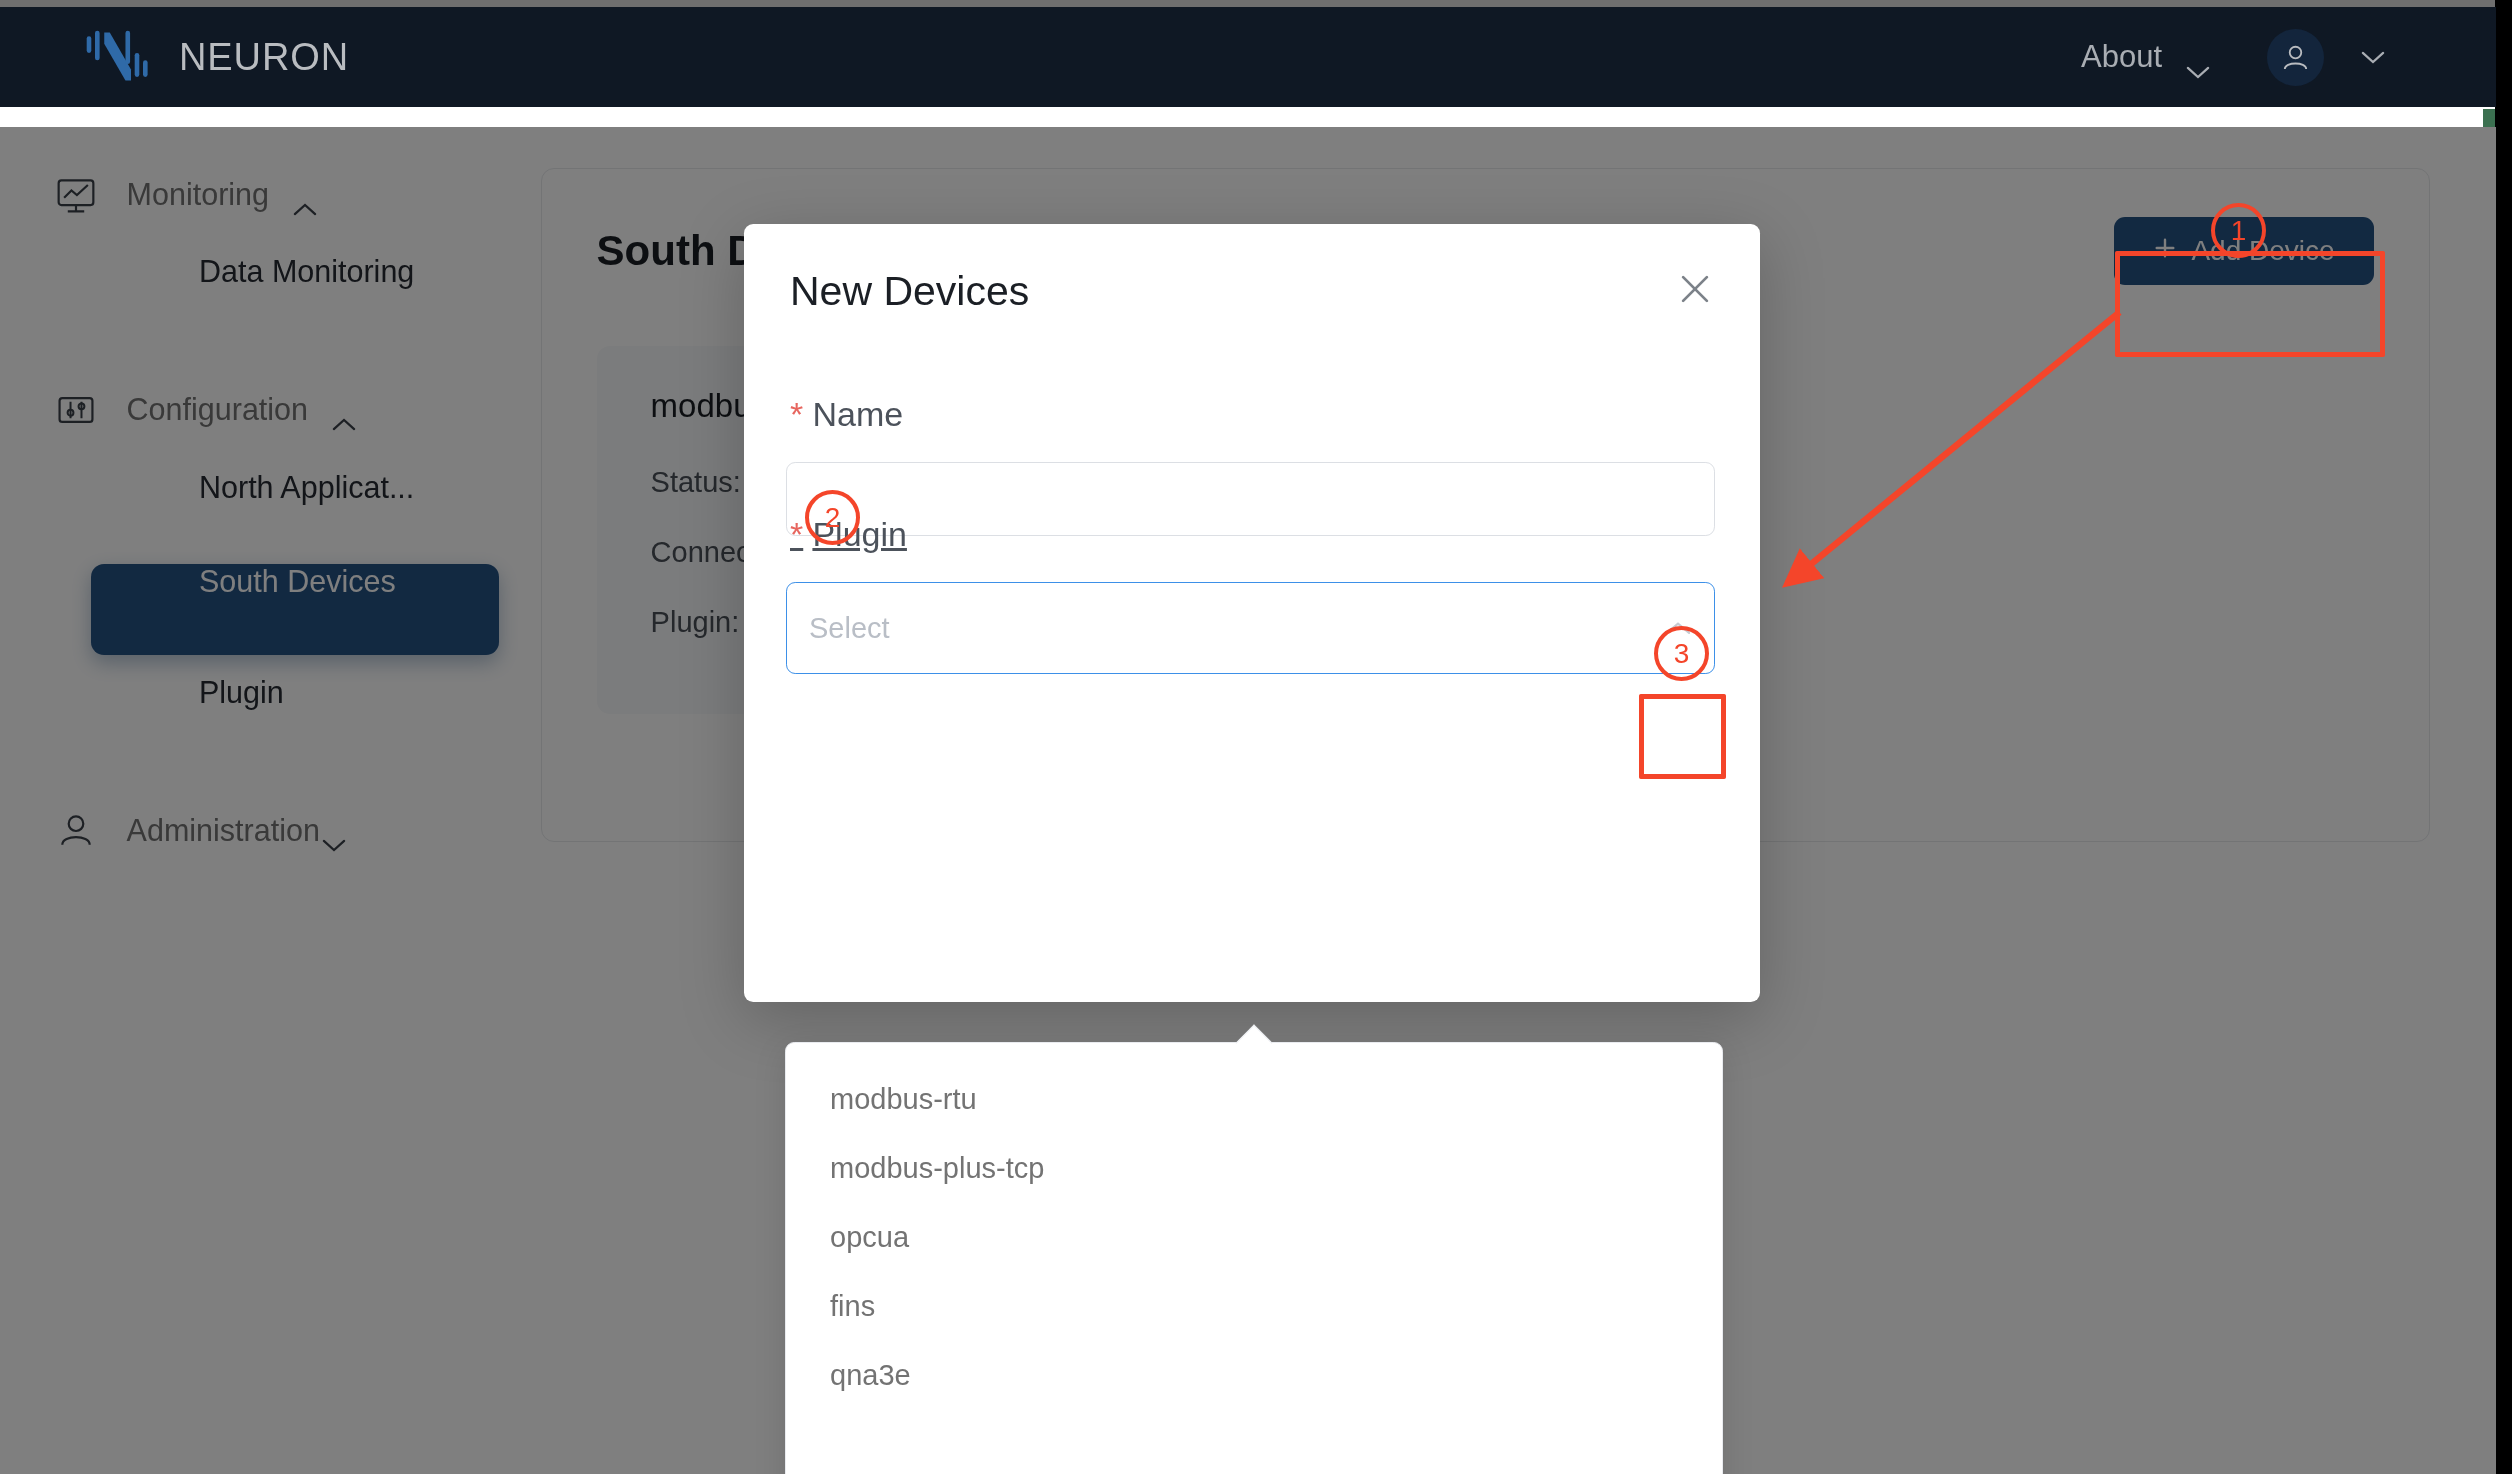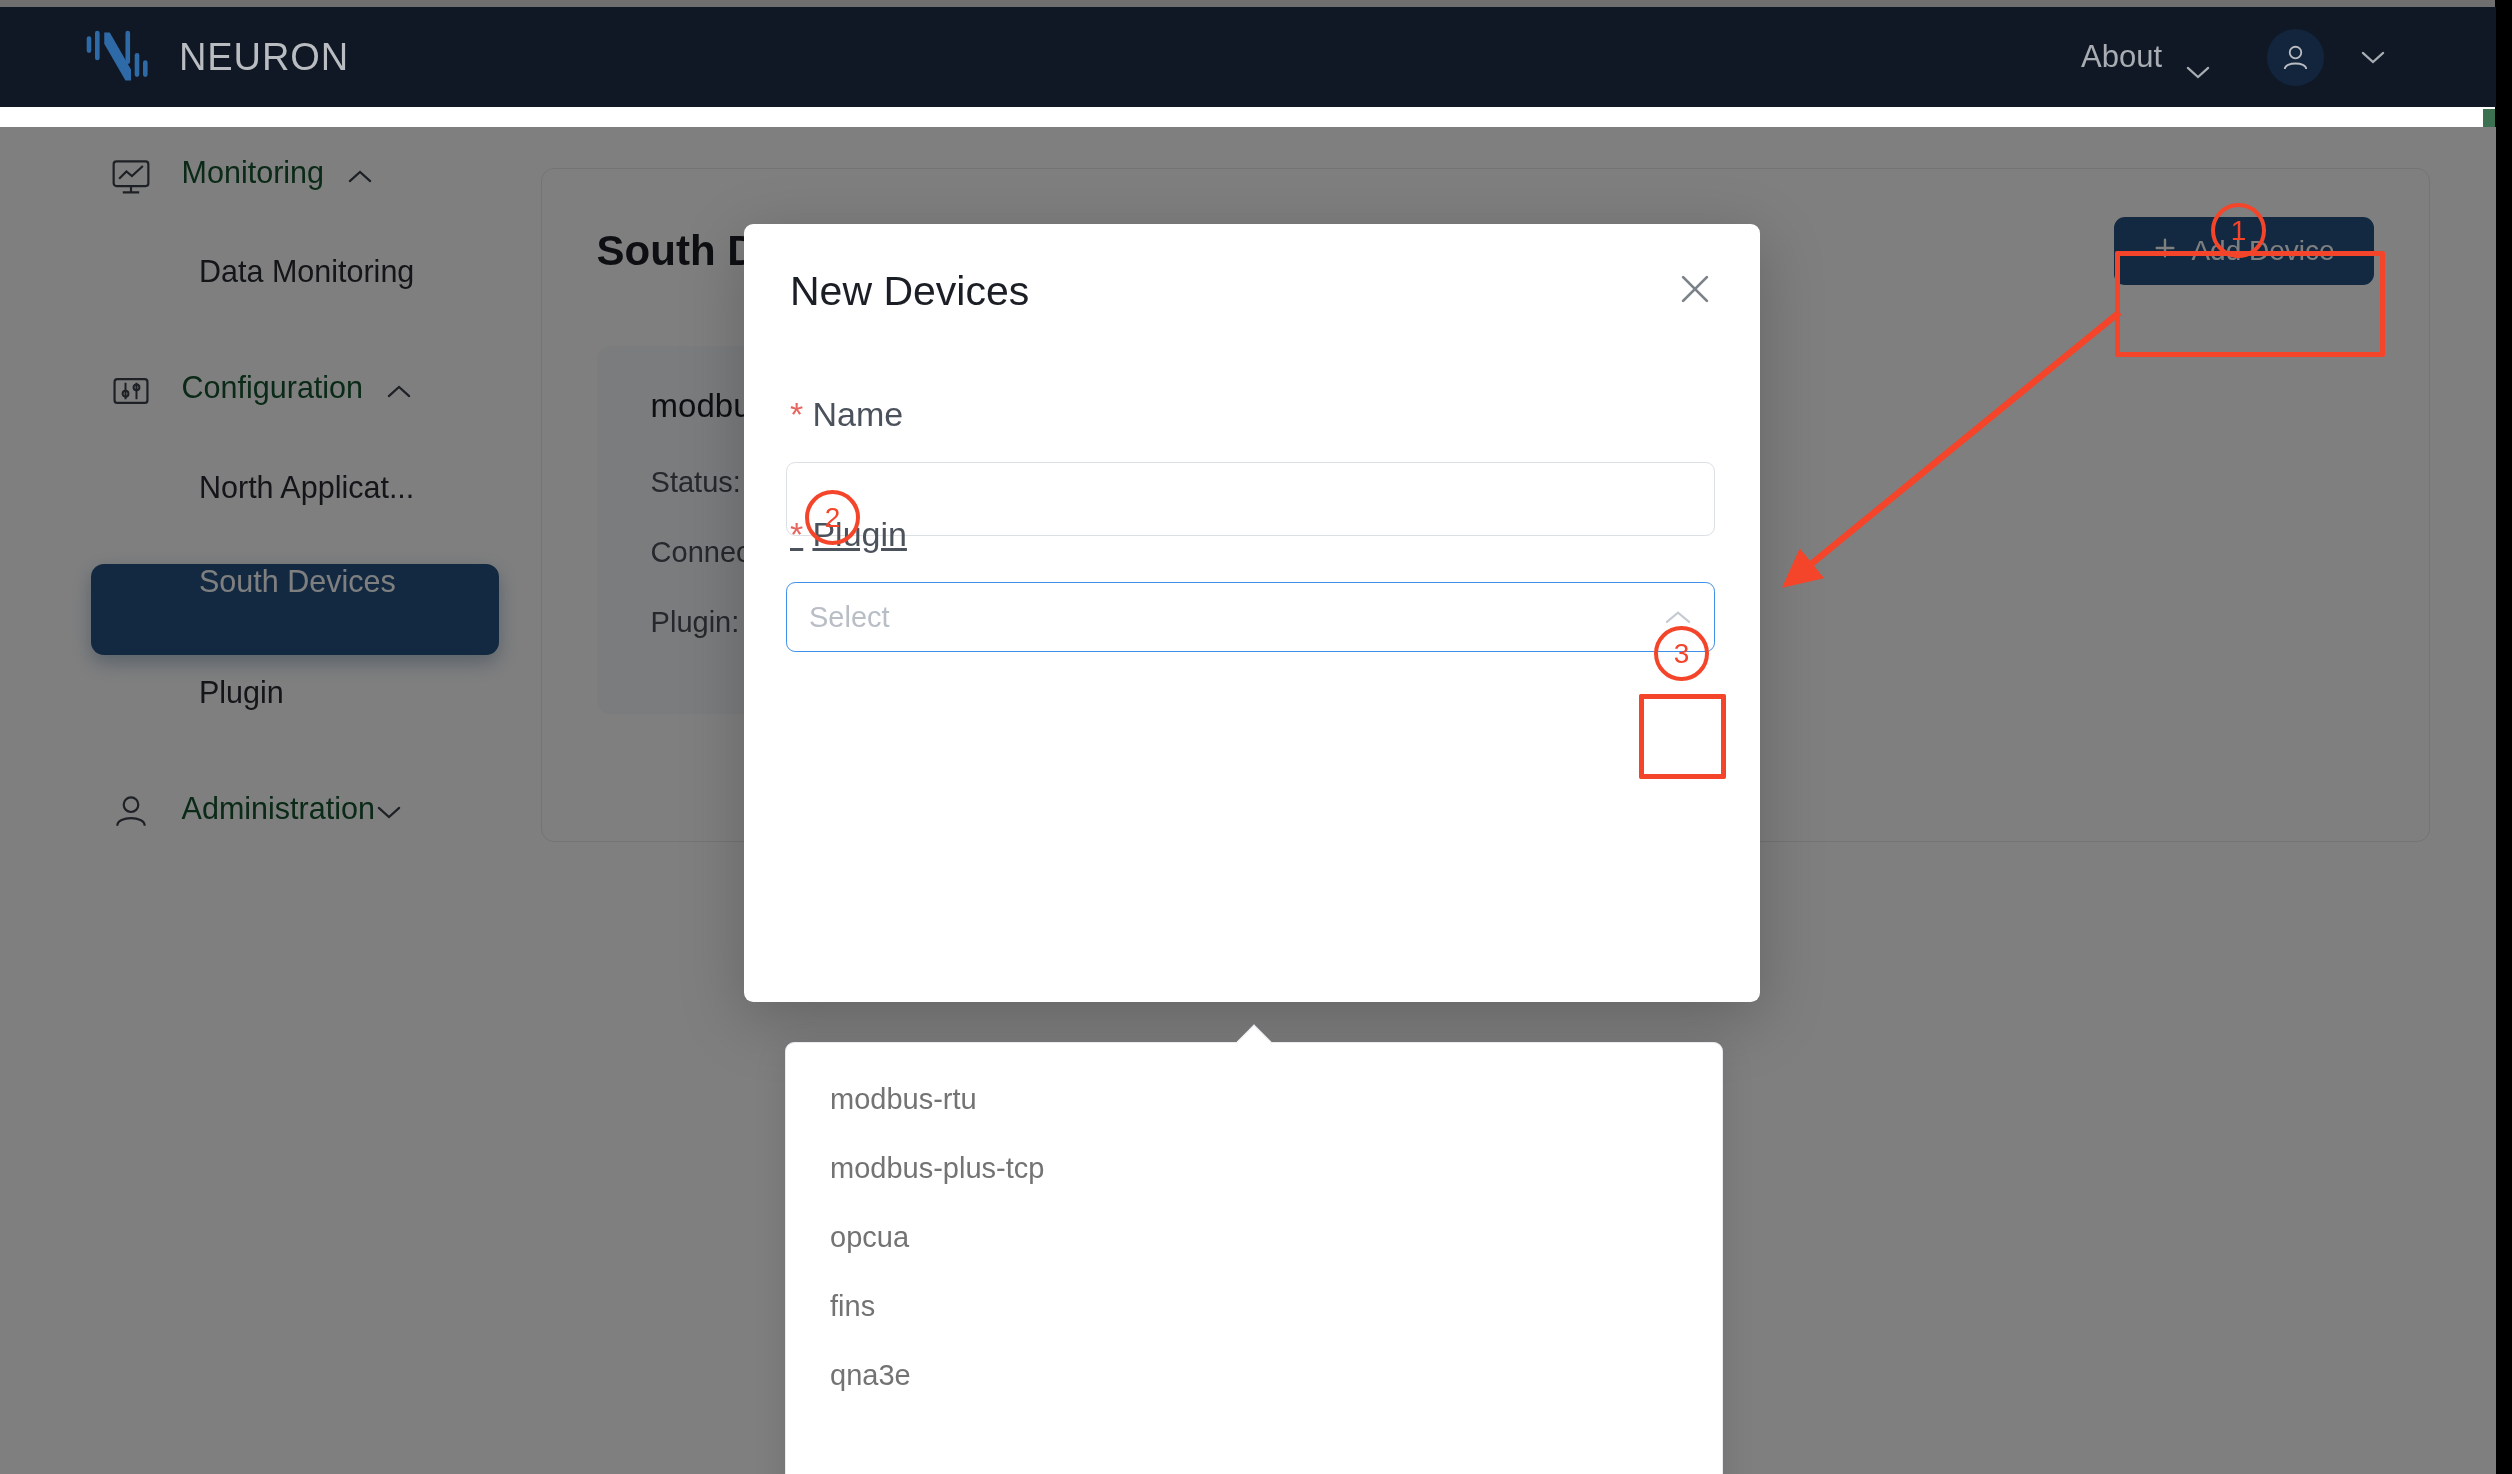--- a/index.html
+++ b/index.html
@@ -75,23 +75,23 @@
     z-index: 40;
   }
 
   
   .sidebar {
     position: absolute; left: 0; top: 0; width: 536px; height: 1347px;
     background: #ffffff;
     padding-top: 28px;
   }
   .nav-group {
-    display: flex; align-items: flex-start;
-    height: 79px; padding-left: 110px;
-    color: #14532d; font-size: 30.5px;
+    display: flex; align-items: center;
+    height: 79px; padding-left: 55px;
+    color: #737373; font-size: 30.5px;
     cursor: pointer;
   }
   .nav-group .nicon { width: 42px; height: 42px; margin-right: 29.6px; flex: none; }
   .nav-group .caret { margin-left: 24px; width: 24px; height: 13px; }
   .nav-sub {
     height: 74px;
     display: flex; 
     padding-left: 199px;
     font-size: 30.5px; color: #262b33;
     cursor: pointer;
@@ -185,21 +185,21 @@
     border-radius: 9.2px;
     background: #fff;
     font-size: 29px;
     padding: 0 22px;
     color: #1b1f25;
     font-family: "Liberation Sans", sans-serif;
     outline: none;
   }
   .select-box {
     position: absolute;
-    height: 70px;
+    height: 92px;
     border: 0.9px solid #3d90e8;
     border-radius: 9.2px;
     background: #fff;
     display: flex; align-items: center;
     padding: 0 22px;
     cursor: pointer;
   }
   .select-placeholder {
     font-size: 29px; color: #b9bec6;
   }

